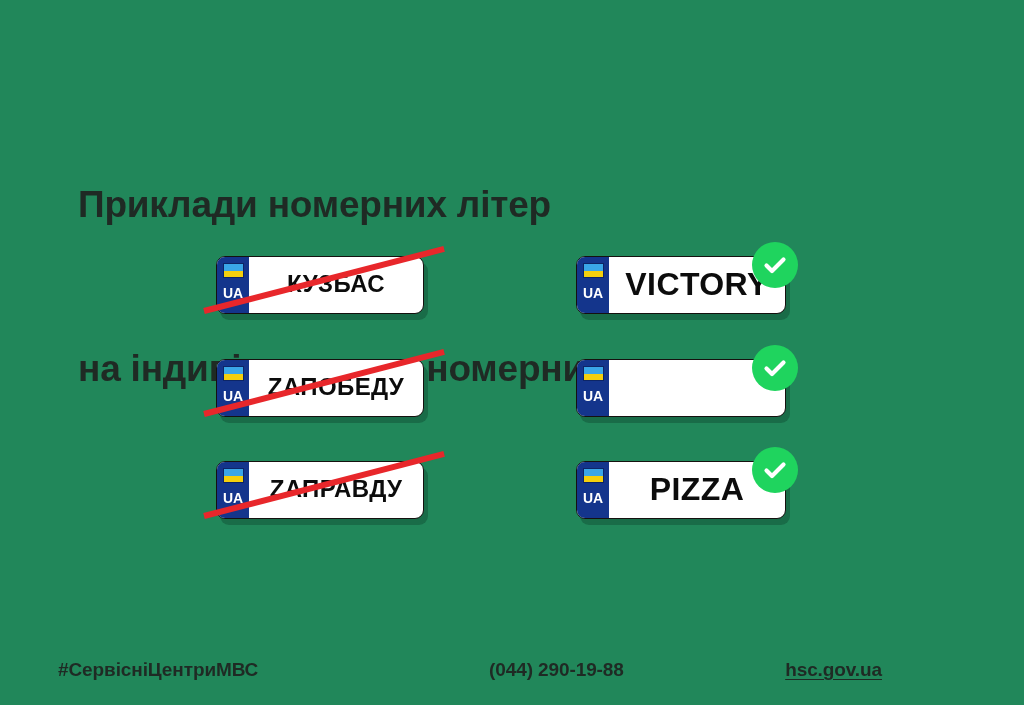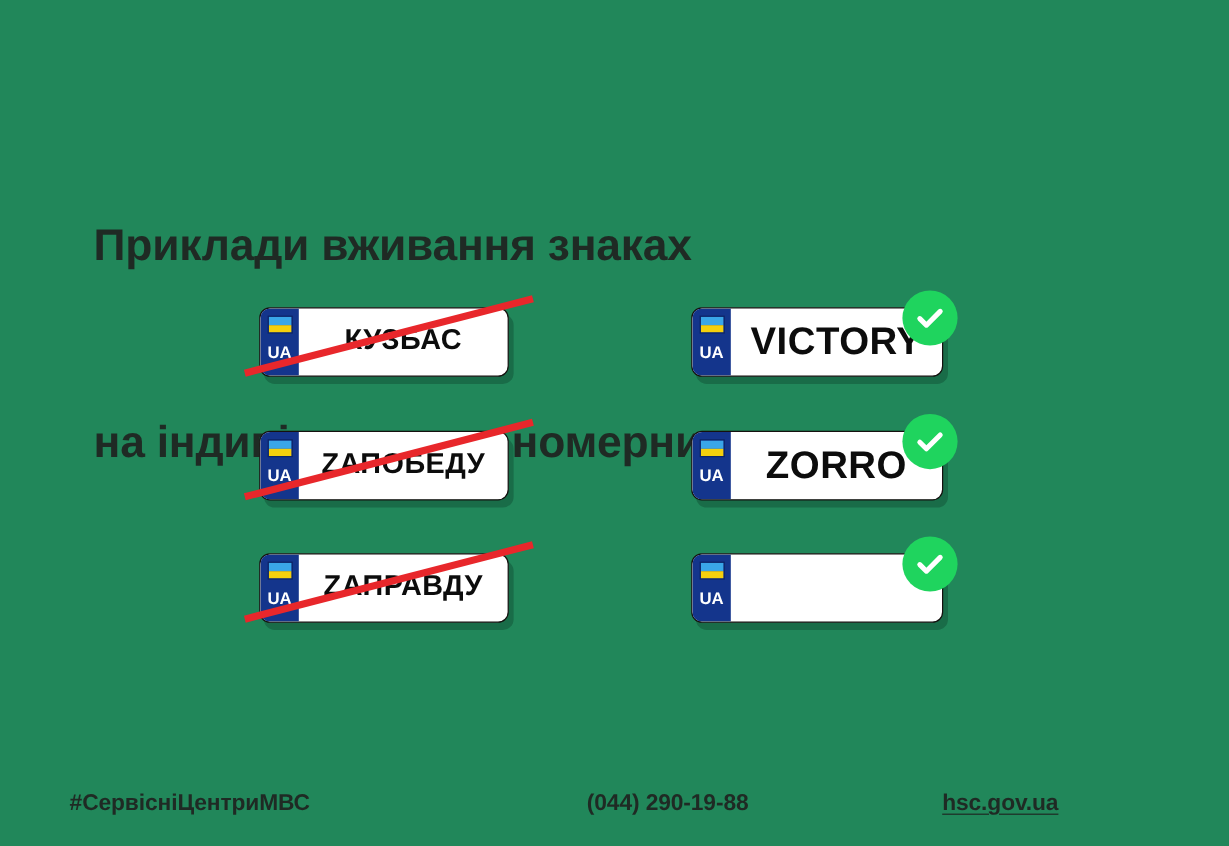--- a/index.html
+++ b/index.html
@@ -161,21 +161,21 @@
     white-space: nowrap;
   }
   .footer-hashtag { left: 58px;  bottom: 24px; }
   .footer-phone   { left: 489px; bottom: 24px; }
   .footer-site    { right: 58px; bottom: 24px; text-decoration: underline; text-underline-offset: 3px; }
 </style>
 </head>
 <body>
 
 <div class="title">
-  <span class="title-line">Приклади вживання знаках</span>
+  <span class="title-line">Приклади номерних літер</span>
   <span class="title-line">на індивідуальних номерних знаках</span>
 </div>
 
 <div class="plates">
 
   <div class="plate-cell col-left row-1">
     <div class="plate">
       <div class="eu-band">
         <div class="flag">
           <div class="flag-top"></div>
@@ -236,38 +236,38 @@
 
   <div class="plate-cell col-right row-2">
     <div class="plate">
       <div class="eu-band">
         <div class="flag">
           <div class="flag-top"></div>
           <div class="flag-bottom"></div>
         </div>
         <div class="ua-text">UA</div>
       </div>
-      <div class="plate-number">ZORRO</div>
     </div>
     <div class="check-badge">
       <svg width="28" height="28" viewBox="0 0 28 28" aria-hidden="true">
         <path d="M5.5 14.5 L11 20 L22.5 8.5" fill="none" stroke="#ffffff" stroke-width="4.2" stroke-linecap="round" stroke-linejoin="round"></path>
       </svg>
     </div>
   </div>
 
   <div class="plate-cell col-right row-3">
     <div class="plate">
       <div class="eu-band">
         <div class="flag">
           <div class="flag-top"></div>
           <div class="flag-bottom"></div>
         </div>
         <div class="ua-text">UA</div>
       </div>
+      <div class="plate-number">PIZZA</div>
     </div>
     <div class="check-badge">
       <svg width="28" height="28" viewBox="0 0 28 28" aria-hidden="true">
         <path d="M5.5 14.5 L11 20 L22.5 8.5" fill="none" stroke="#ffffff" stroke-width="4.2" stroke-linecap="round" stroke-linejoin="round"></path>
       </svg>
     </div>
   </div>
 
 </div>
 

